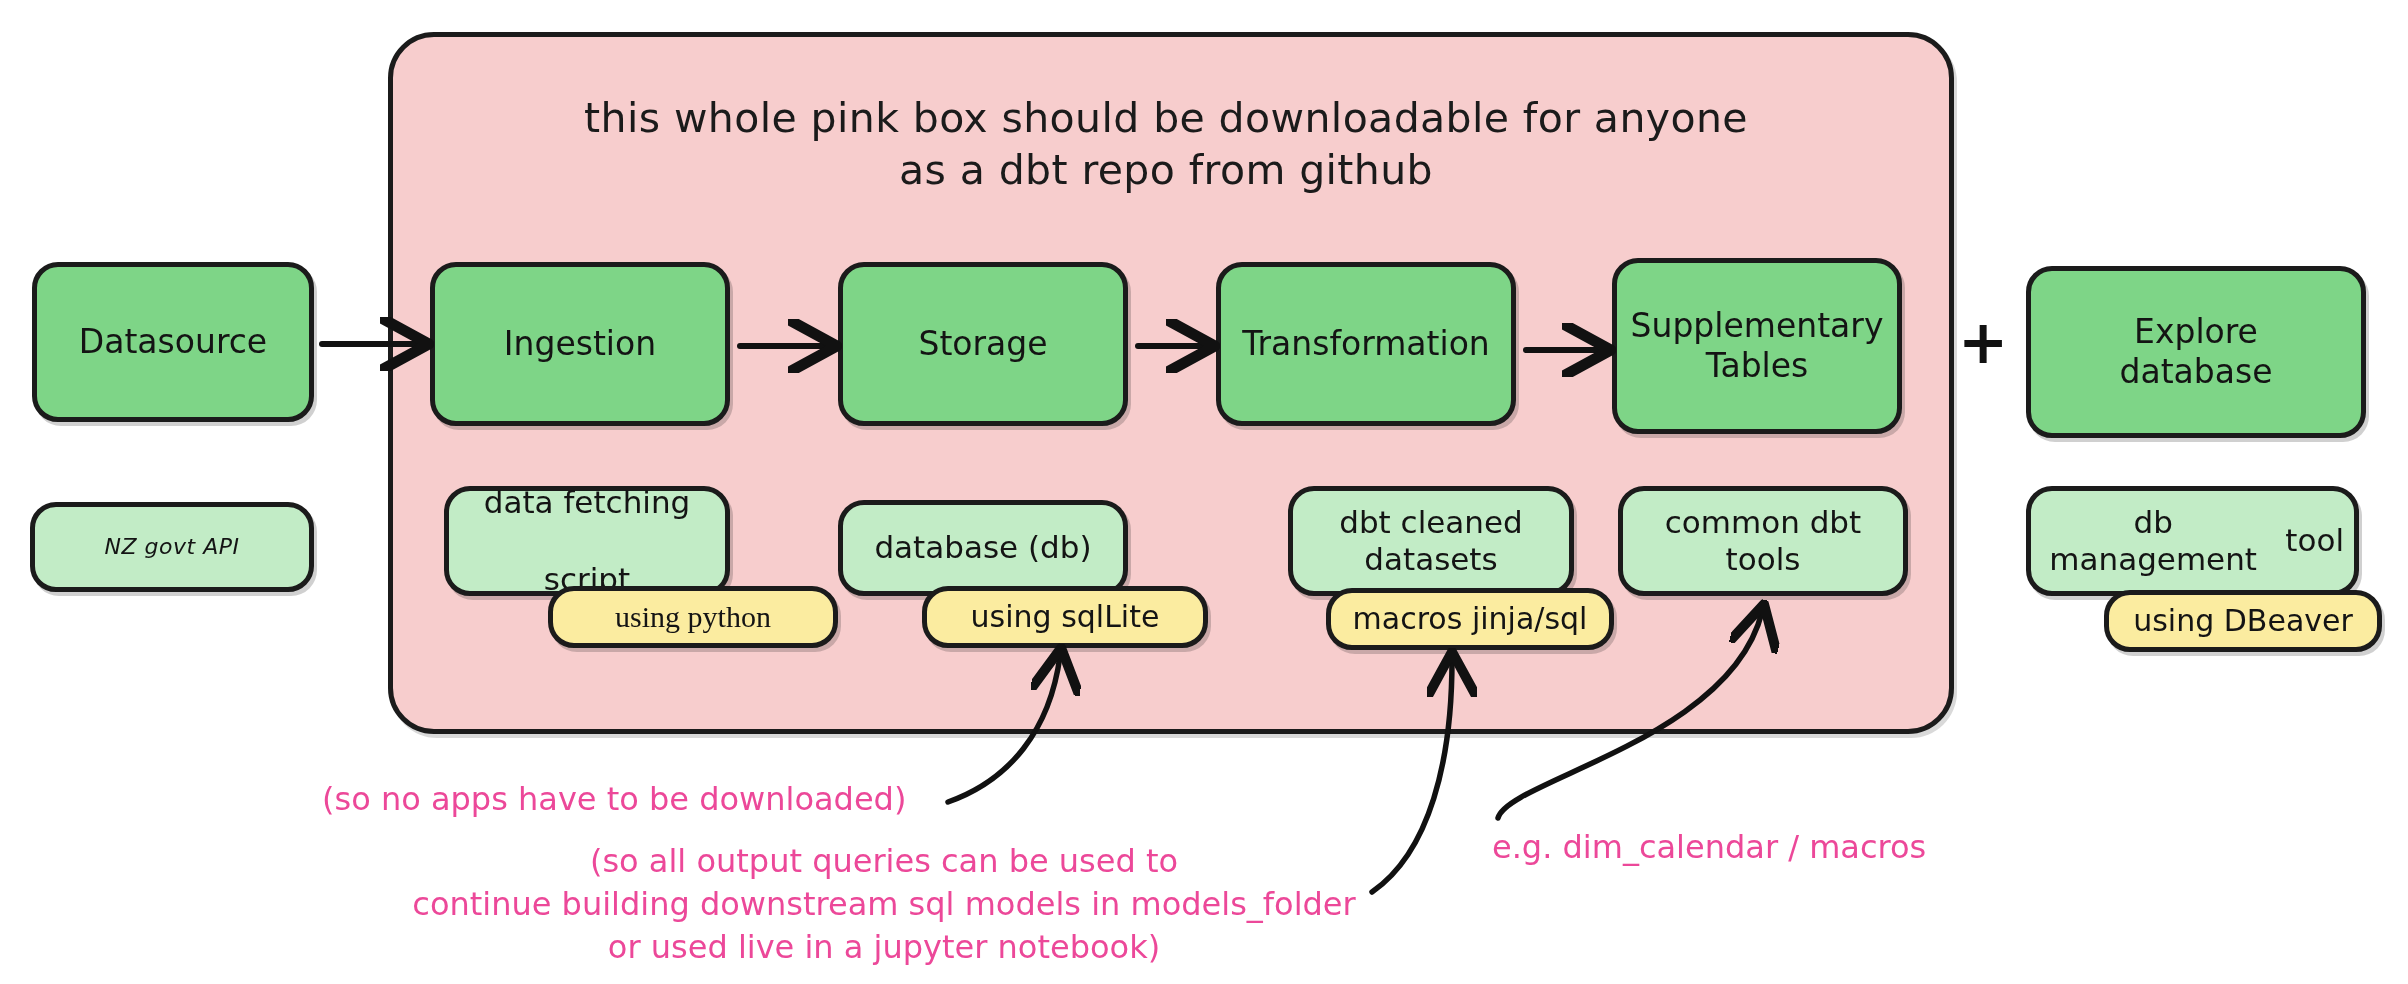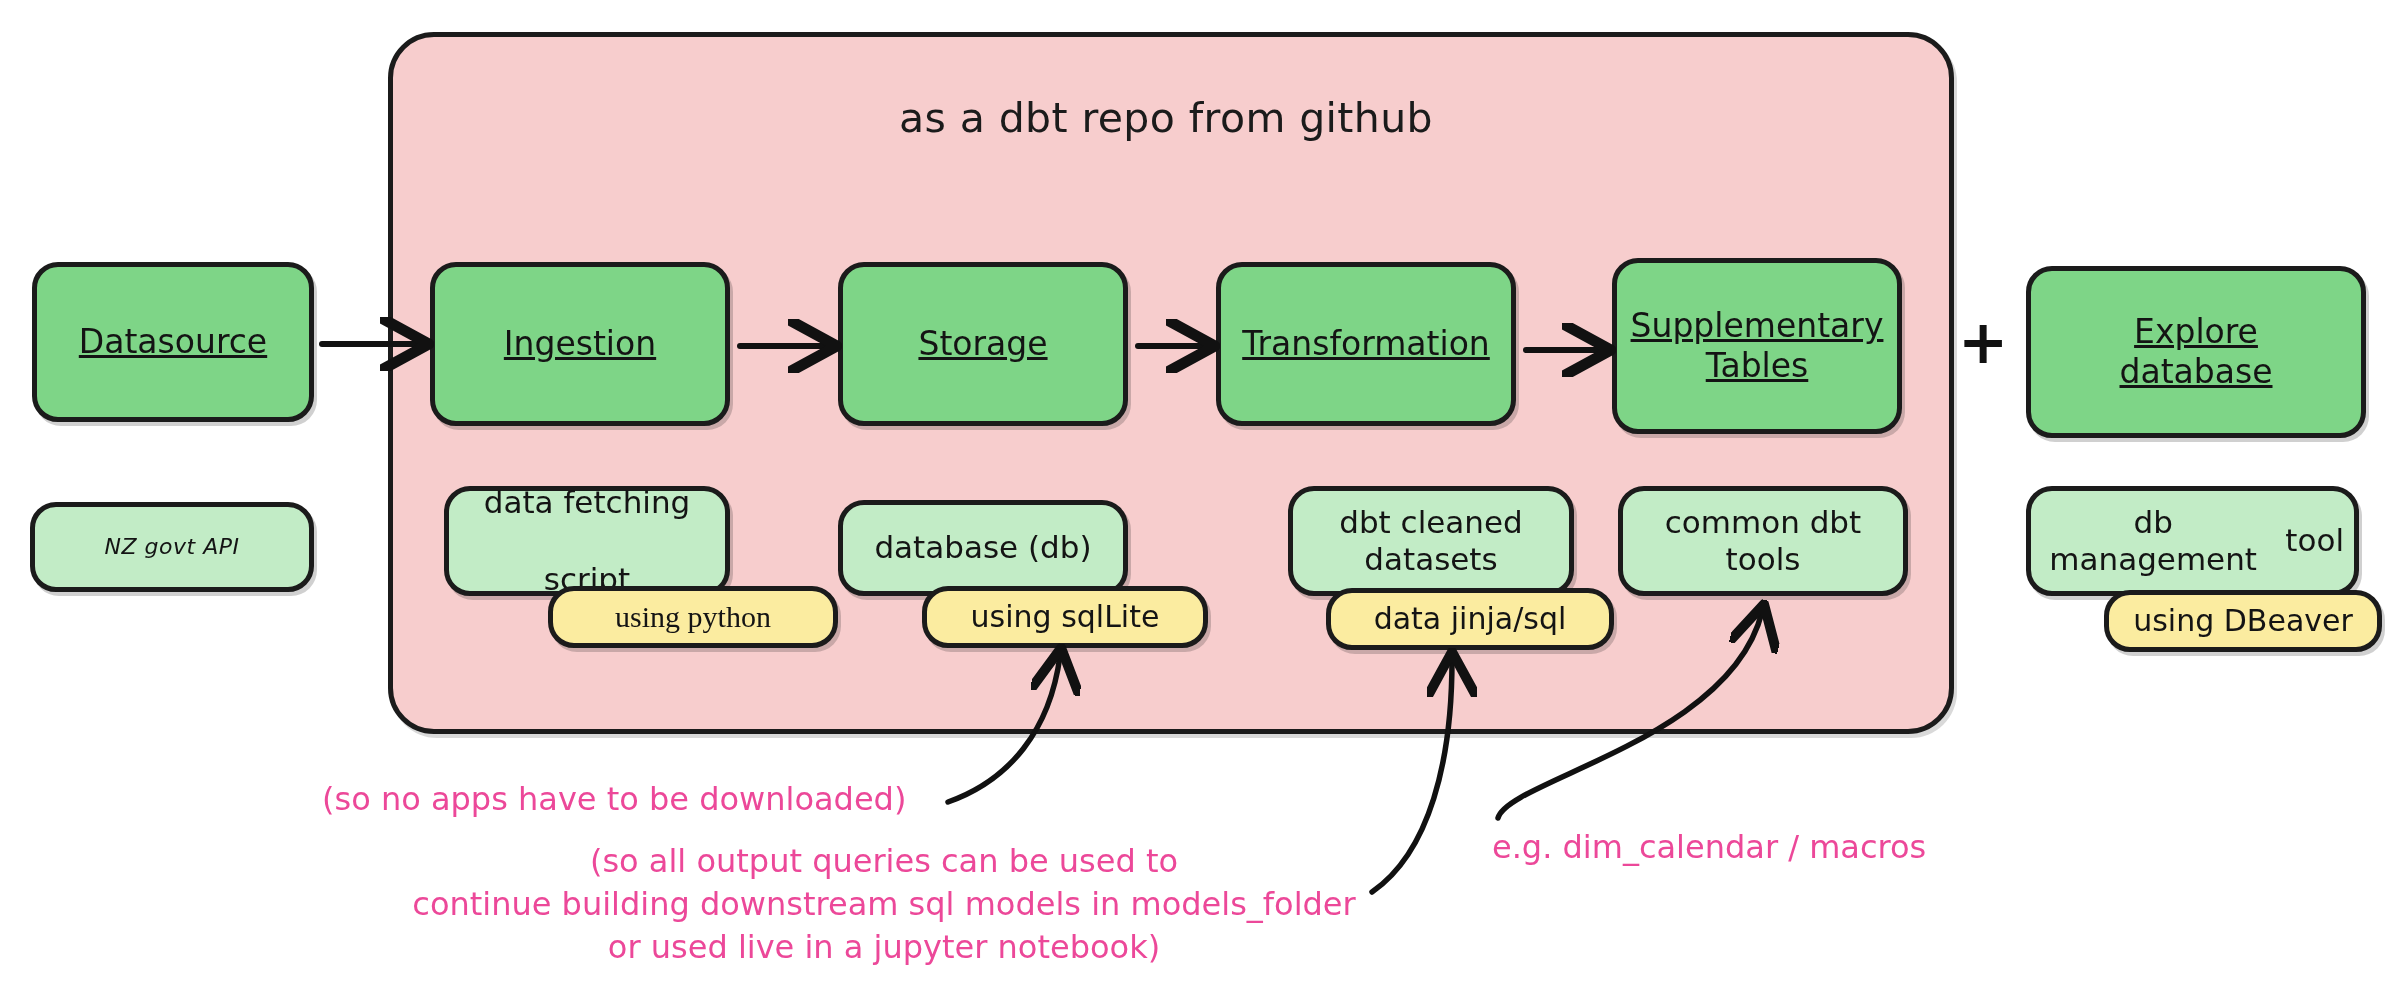--- a/index.html
+++ b/index.html
@@ -28,21 +28,21 @@
     border:5px solid #1b1b1b;border-radius:26px;
     display:flex;align-items:center;justify-content:center;text-align:center;
     color:#141414;line-height:1.2;
     box-shadow:3px 4px 0 0 rgba(20,20,20,.2);
   }
   .node .lbl{display:block;padding:0 10px;}
   .green{background:#7ed587;}
   .lightgreen{background:#c2ecc6;}
   .yellow{background:#fbeca0;}
 
-  .stage1{font-size:33px;text-decoration:underline;}
+  .stage1{font-size:33px;}
   .sub{font-size:31px;}
   .tag{font-size:30px;}
   .italic{font-style:italic;font-size:22px;letter-spacing:.5px;}
 
   
   .plus{
     position:absolute;color:#111;font-size:60px;font-weight:700;
     line-height:1;
   }
 
@@ -57,20 +57,21 @@
   svg.overlay{position:absolute;left:0;top:0;width:2408px;height:984px;
               pointer-events:none;overflow:visible;}
 </style>
 </head>
 <body>
 
 <div id="stage">
 
   <div class="pink-box"></div>
   <div class="pink-title">
+    <span class="line">this whole pink box should be downloadable for anyone</span>
     <span class="line">as a dbt repo from github</span>
   </div>
 
   <div class="node green stage1" style="left:32px;top:262px;width:282px;height:160px;">
     <span class="lbl">Datasource</span>
   </div>
 
   <div class="node green stage1" style="left:430px;top:262px;width:300px;height:164px;">
     <span class="lbl">Ingestion</span>
   </div>
@@ -114,21 +115,21 @@
   </div>
   <div class="node yellow tag" style="left:922px;top:586px;width:286px;height:62px;">
     <span class="lbl">using sqlLite</span>
   </div>
 
   <div class="node lightgreen sub" style="left:1240px;top:486px;width:286px;height:110px;flex-direction:column;margin-left:48px;">
     <span class="lbl">dbt cleaned</span>
     <span class="lbl">datasets</span>
   </div>
   <div class="node yellow tag" style="left:1326px;top:588px;width:288px;height:62px;">
-    <span class="lbl">data jinja/sql</span>
+    <span class="lbl">macros jinja/sql</span>
   </div>
 
   <div class="node lightgreen sub" style="left:1618px;top:486px;width:290px;height:110px;flex-direction:column;">
     <span class="lbl">common dbt</span>
     <span class="lbl">tools</span>
   </div>
 
   <div class="node lightgreen sub" style="left:2026px;top:486px;width:333px;height:110px;flex-direction:row;">
     <span class="lbl">db management</span>
     <span class="lbl">tool</span>

